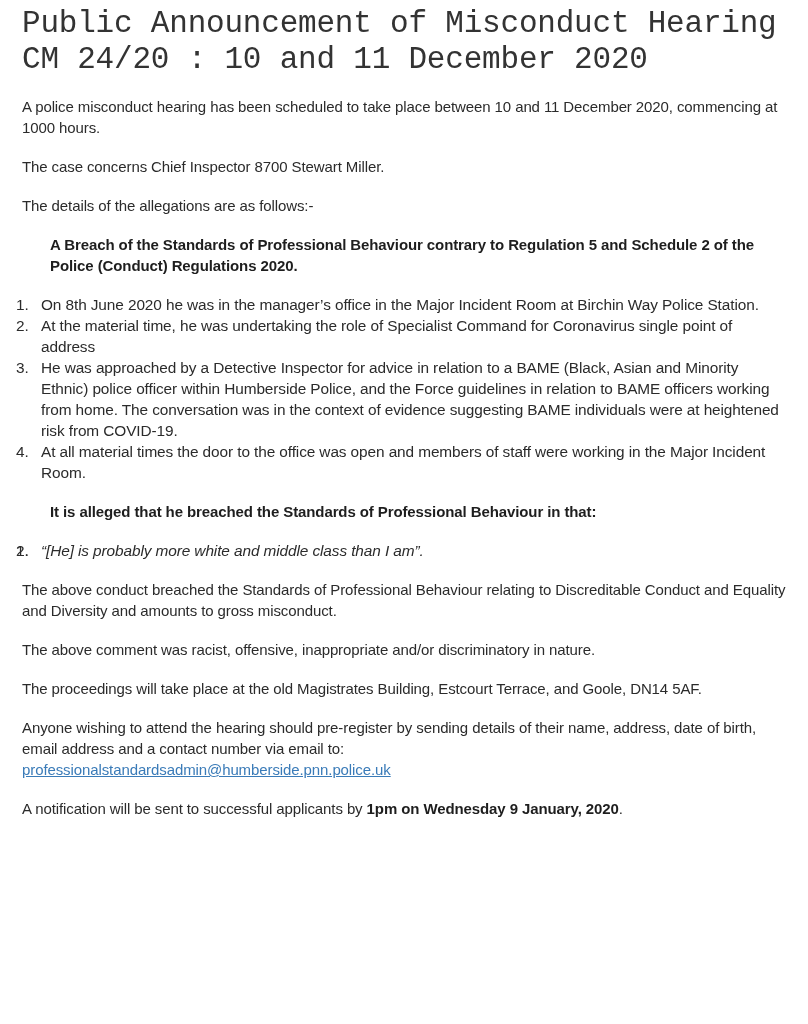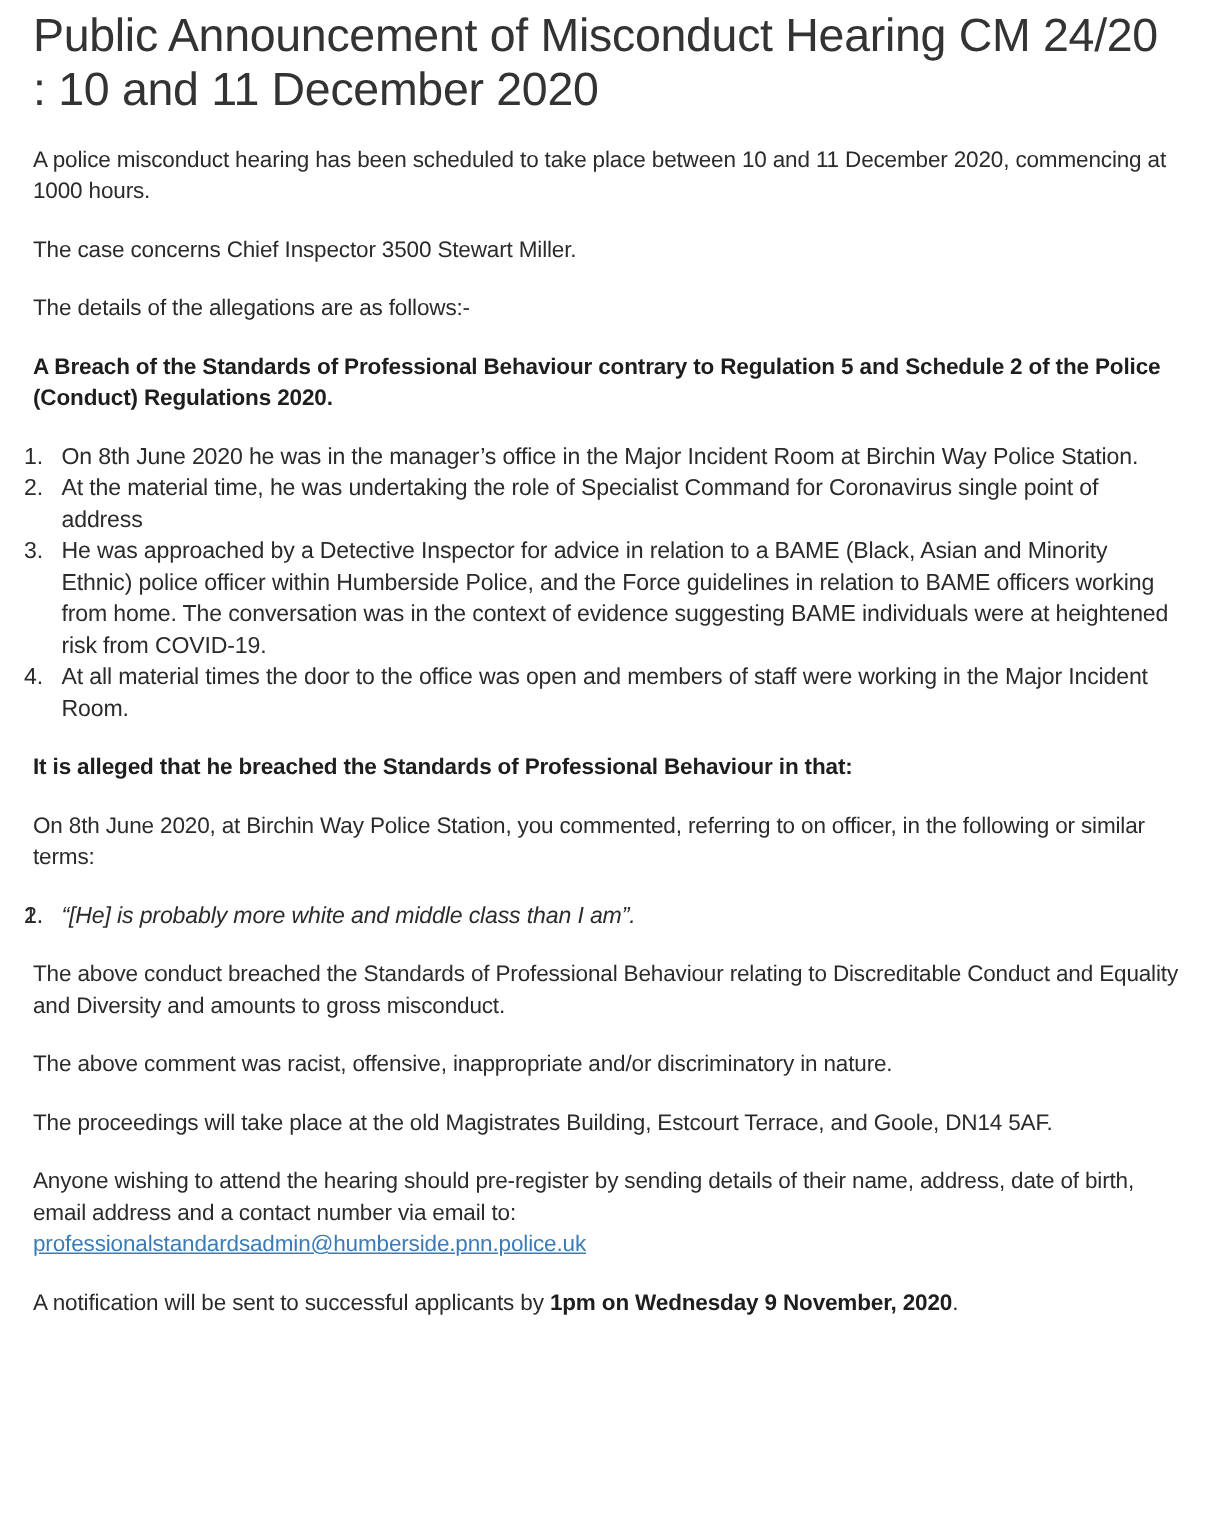--- a/index.html
+++ b/index.html
@@ -11,38 +11,39 @@
       width: 808px;
       height: 1024px;
       overflow: hidden;
       font-family: "Liberation Sans", sans-serif;
       color: #2b2b2b;
     }
     .page {
       padding: 6px 22px 0 22px;
     }
     h1 {
-      font-family: Liberation Sans, sans-serif;
+      font-family: Liberation Mono, monospace;
       font-weight: 300;
       font-size: 31px;
       line-height: 36px;
       color: #333333;
       margin: 0 0 18px 0;
       letter-spacing: -0.2px;
     }
     p {
       font-size: 15px;
       line-height: 21px;
       margin: 0 0 18px 0;
       letter-spacing: -0.1px;
     }
     p.bold {
       font-weight: bold;
       color: #1e1e1e;
       margin-bottom: 18px;
+      margin-left: 28px;
     }
     ol {
       margin: 0 0 18px 0;
       padding: 0 0 0 0;
       list-style: none;
       font-size: 15.4px;
       line-height: 21px;
     }
     ol li {
       position: relative;
@@ -65,44 +66,43 @@
     }
     strong { font-weight: bold; color: #1e1e1e; }
   </style>
 </head>
 <body>
 
 <div class="page">
   <h1>Public Announcement of Misconduct Hearing CM 24/20 : 10 and 11 December 2020</h1>
 
   <p>A police misconduct hearing has been scheduled to take place between 10 and 11 December 2020, commencing at 1000 hours.</p>
-  <p>The case concerns Chief Inspector 3500 Stewart Miller.</p>
+  <p>The case concerns Chief Inspector 8700 Stewart Miller.</p>
   <p>The details of the allegations are as follows:-</p>
 
   <p class="bold">A Breach of the Standards of Professional Behaviour contrary to Regulation 5 and Schedule 2 of the Police (Conduct) Regulations 2020.</p>
 
   <ol>
     <li><span class="num">1.</span><span class="txt">On 8th June 2020 he was in the manager’s office in the Major Incident Room at Birchin Way Police Station.</span></li>
     <li><span class="num">2.</span><span class="txt">At the material time, he was undertaking the role of Specialist Command for Coronavirus single point of address</span></li>
     <li><span class="num">3.</span><span class="txt">He was approached by a Detective Inspector for advice in relation to a BAME (Black, Asian and Minority Ethnic) police officer within Humberside Police, and the Force guidelines in relation to BAME officers working from home. The conversation was in the context of evidence suggesting BAME individuals were at heightened risk from COVID-19.</span></li>
     <li><span class="num">4.</span><span class="txt">At all material times the door to the office was open and members of staff were working in the Major Incident Room.</span></li>
   </ol>
 
   <p class="bold">It is alleged that he breached the Standards of Professional Behaviour in that:</p>
 
-  <p>On 8th June 2020, at Birchin Way Police Station, you commented, referring to on officer, in the following or similar terms:</p>
 
   <ol class="italic">
     <li><span class="num">1.</span></li>
     <li><span class="num">2.</span><span class="txt">“[He] is probably more white and middle class than I am”.</span></li>
   </ol>
 
   <p>The above conduct breached the Standards of Professional Behaviour relating to Discreditable Conduct and Equality and Diversity and amounts to gross misconduct.</p>
   <p>The above comment was racist, offensive, inappropriate and/or discriminatory in nature.</p>
   <p>The proceedings will take place at the old Magistrates Building, Estcourt Terrace, and Goole, DN14 5AF.</p>
 
   <p>
     <span>Anyone wishing to attend the hearing should pre-register by sending details of their name, address, date of birth, email address and a contact number via email to:</span><br>
     <a class="email" href="#" title="professionalstandardsadmin@humberside.pnn.police.uk">professionalstandardsadmin@humberside.pnn.police.uk</a>
   </p>
 
-  <p><span>A notification will be sent to successful applicants by </span><strong>1pm on Wednesday 9 November, 2020</strong><span>.</span></p>
+  <p><span>A notification will be sent to successful applicants by </span><strong>1pm on Wednesday 9 January, 2020</strong><span>.</span></p>
 </div>
 
 </body></html>

